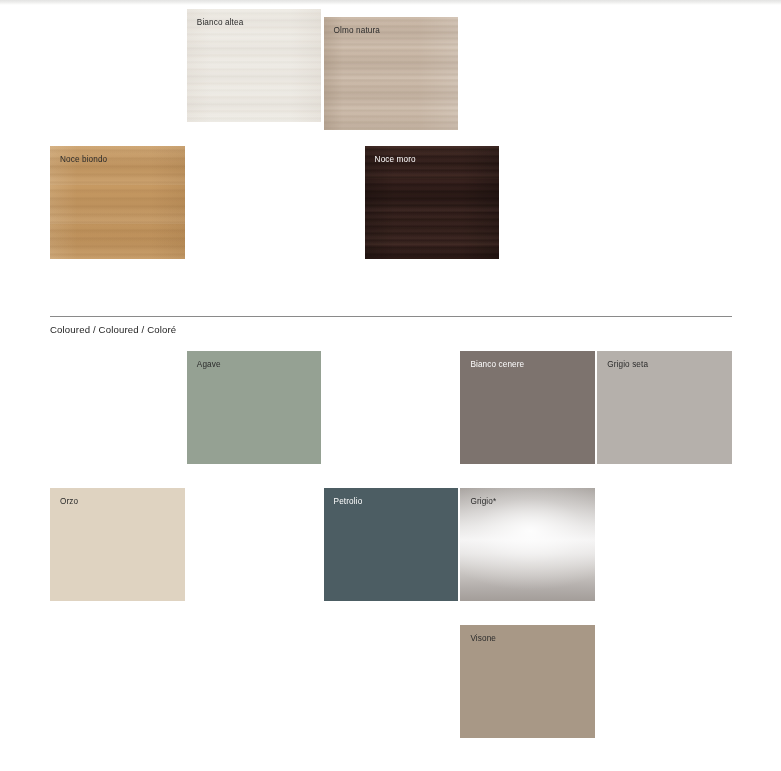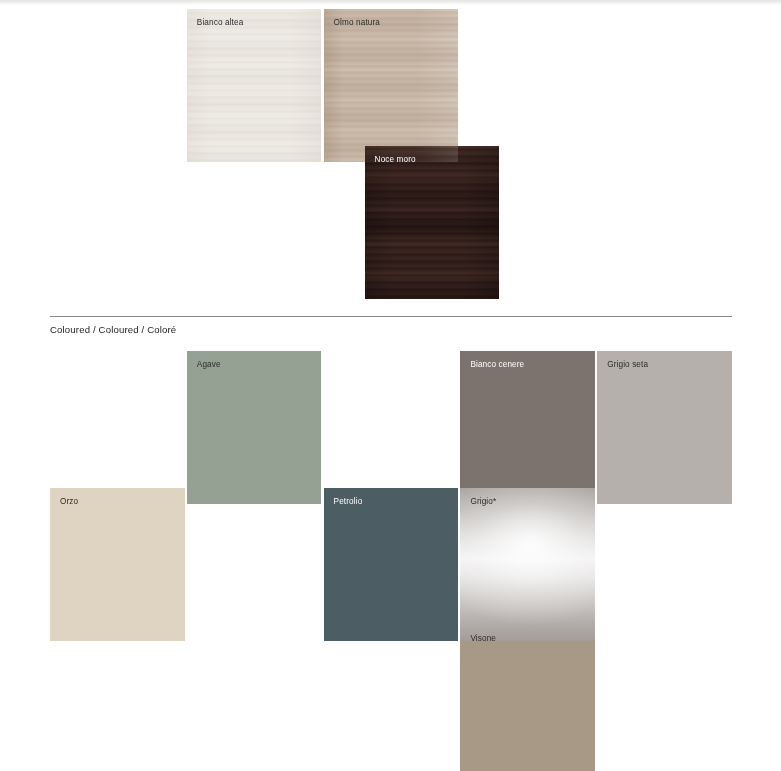--- a/index.html
+++ b/index.html
@@ -39,21 +39,21 @@
     column-gap: 2.3px;
     row-gap: 2px;
   }
 
   #wood-grid    { top: 9px; }
   #coloured-grid{ top: 351px; }
 
   .swatch {
     position: relative;
     width: 134.5px;
-    height: 153px;
+    height: 113px;
     overflow: hidden;
   }
   .swatch.empty { background: transparent; }
 
   .swatch-label {
     position: absolute;
     left: 10px;
     top: 8px;
     font-size: 8.2px;
     line-height: 11px;
@@ -173,27 +173,32 @@
 
   <div class="top-edge-strip"></div>
 
   <div class="grid" id="wood-grid">
       <div class="swatch empty" style="grid-area: 1 / 1;"></div>
       <div class="swatch" style="grid-area: 1 / 2;">
         <div class="swatch-surface" style="background: rgb(239, 236, 230);"></div>
         <div class="grain grain-bianco-altea"></div>
         <span class="swatch-label">Bianco altea</span>
       </div>
-      <div class="swatch" style="grid-area: 1 / 3;">
+      <div class="swatch" style="grid-area: 1 / 3; margin-top: 8px;">
         <div class="swatch-surface" style="background: rgb(205, 188, 171);"></div>
         <div class="grain grain-olmo-natura"></div>
         <span class="swatch-label">Olmo natura</span>
       </div>
       <div class="swatch empty" style="grid-area: 1 / 4;"></div>
       <div class="swatch empty" style="grid-area: 1 / 5;"></div>
+      <div class="swatch" style="grid-area: 2 / 1;">
+        <div class="swatch-surface" style="background: rgb(199, 154, 99);"></div>
+        <div class="grain grain-noce-biondo"></div>
+        <span class="swatch-label">Noce biondo</span>
+      </div>
       <div class="swatch empty" style="grid-area: 2 / 2;"></div>
       <div class="swatch" style="grid-area: 2 / 3; margin-left: 41px;">
         <div class="swatch-surface" style="background: rgb(59, 36, 32);"></div>
         <div class="grain grain-noce-moro"></div>
         <span class="swatch-label light">Noce moro</span>
       </div>
       <div class="swatch empty" style="grid-area: 2 / 4;"></div>
       <div class="swatch empty" style="grid-area: 2 / 5;"></div>
     </div>
 

